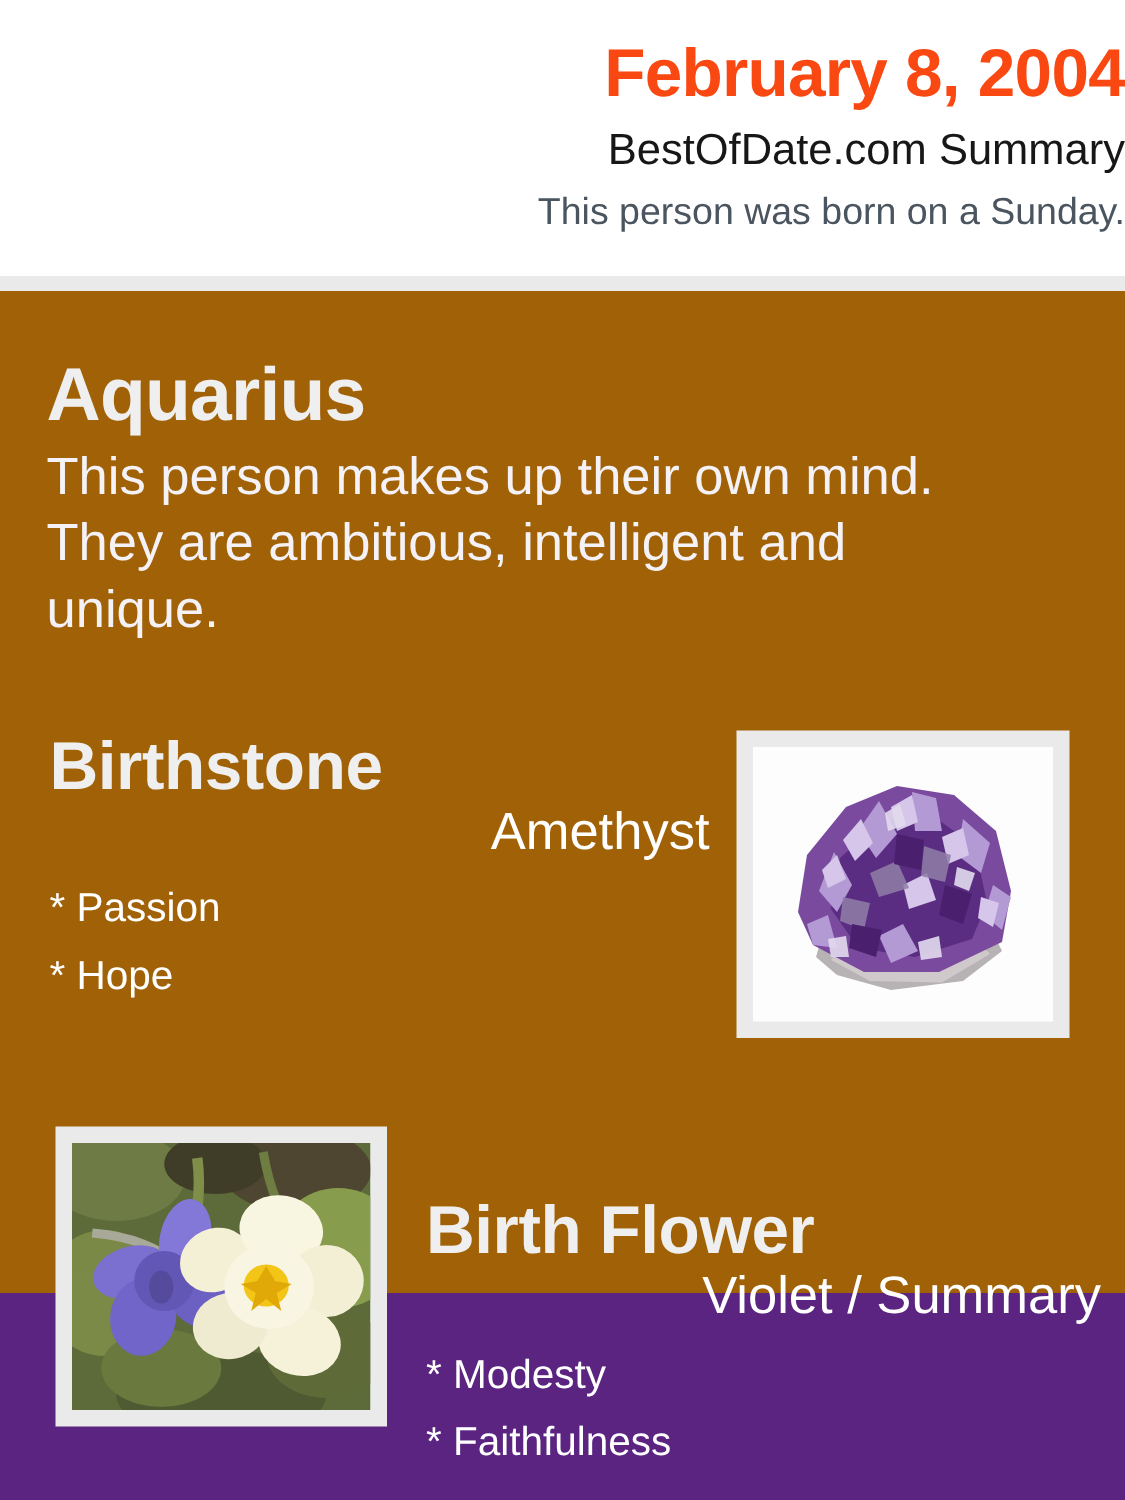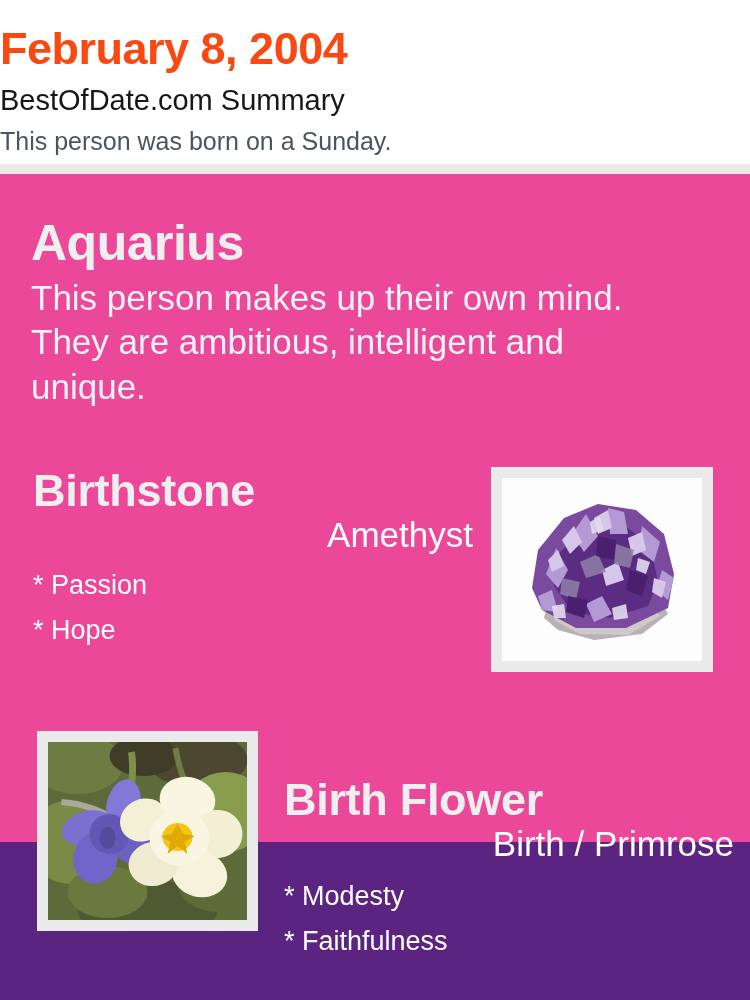--- a/index.html
+++ b/index.html
@@ -11,24 +11,24 @@
     height: 1000px;
     background: #5a2480;
     font-family: "Liberation Sans", sans-serif;
     overflow: hidden;
     position: relative;
   }
 
   
   .header {
     width: 750px;
-    height: 164px;
+    height: 184px;
     background: #ffffff;
     box-sizing: border-box;
-    text-align: left;
+    text-align: right;
     position: relative;
   }
   .header-date {
     color: #f94811;
     font-size: 45px;
     font-weight: bold;
     letter-spacing: -0.5px;
     line-height: 1;
     padding-top: 26px;
     margin: 0;
@@ -53,21 +53,21 @@
     width: 750px;
     height: 10px;
     background: #eaeaea;
   }
 
   
   .body-panel {
     position: relative;
     width: 750px;
     height: 668px;
-    background: #ec4899;
+    background: #a16207;
   }
 
   
   .zodiac {
     position: absolute;
     left: 31px;
     top: 43px;
     width: 660px;
   }
   .zodiac-title {
@@ -281,20 +281,20 @@
           <ellipse cx="132" cy="96" rx="30" ry="28" fill="#f8f5e2"></ellipse>
           <ellipse cx="130" cy="95" rx="15" ry="14" fill="#f2c516"></ellipse>
           <path d="M130 82 L136 92 L147 94 L137 100 L140 112 L130 104 L120 112 L123 100 L113 94 L124 92 Z" fill="#e0a908"></path>
         </g>
       </svg>
     </div>
   </div>
 
   <div class="birthflower">
     <div class="section-title">Birth Flower</div>
-    <div class="section-sub">Birth / Primrose</div>
+    <div class="section-sub">Violet / Summary</div>
     <ul class="trait-list">
       <li>* Modesty</li>
       <li>* Faithfulness</li>
     </ul>
   </div>
 
 </div>
 
 </body></html>

